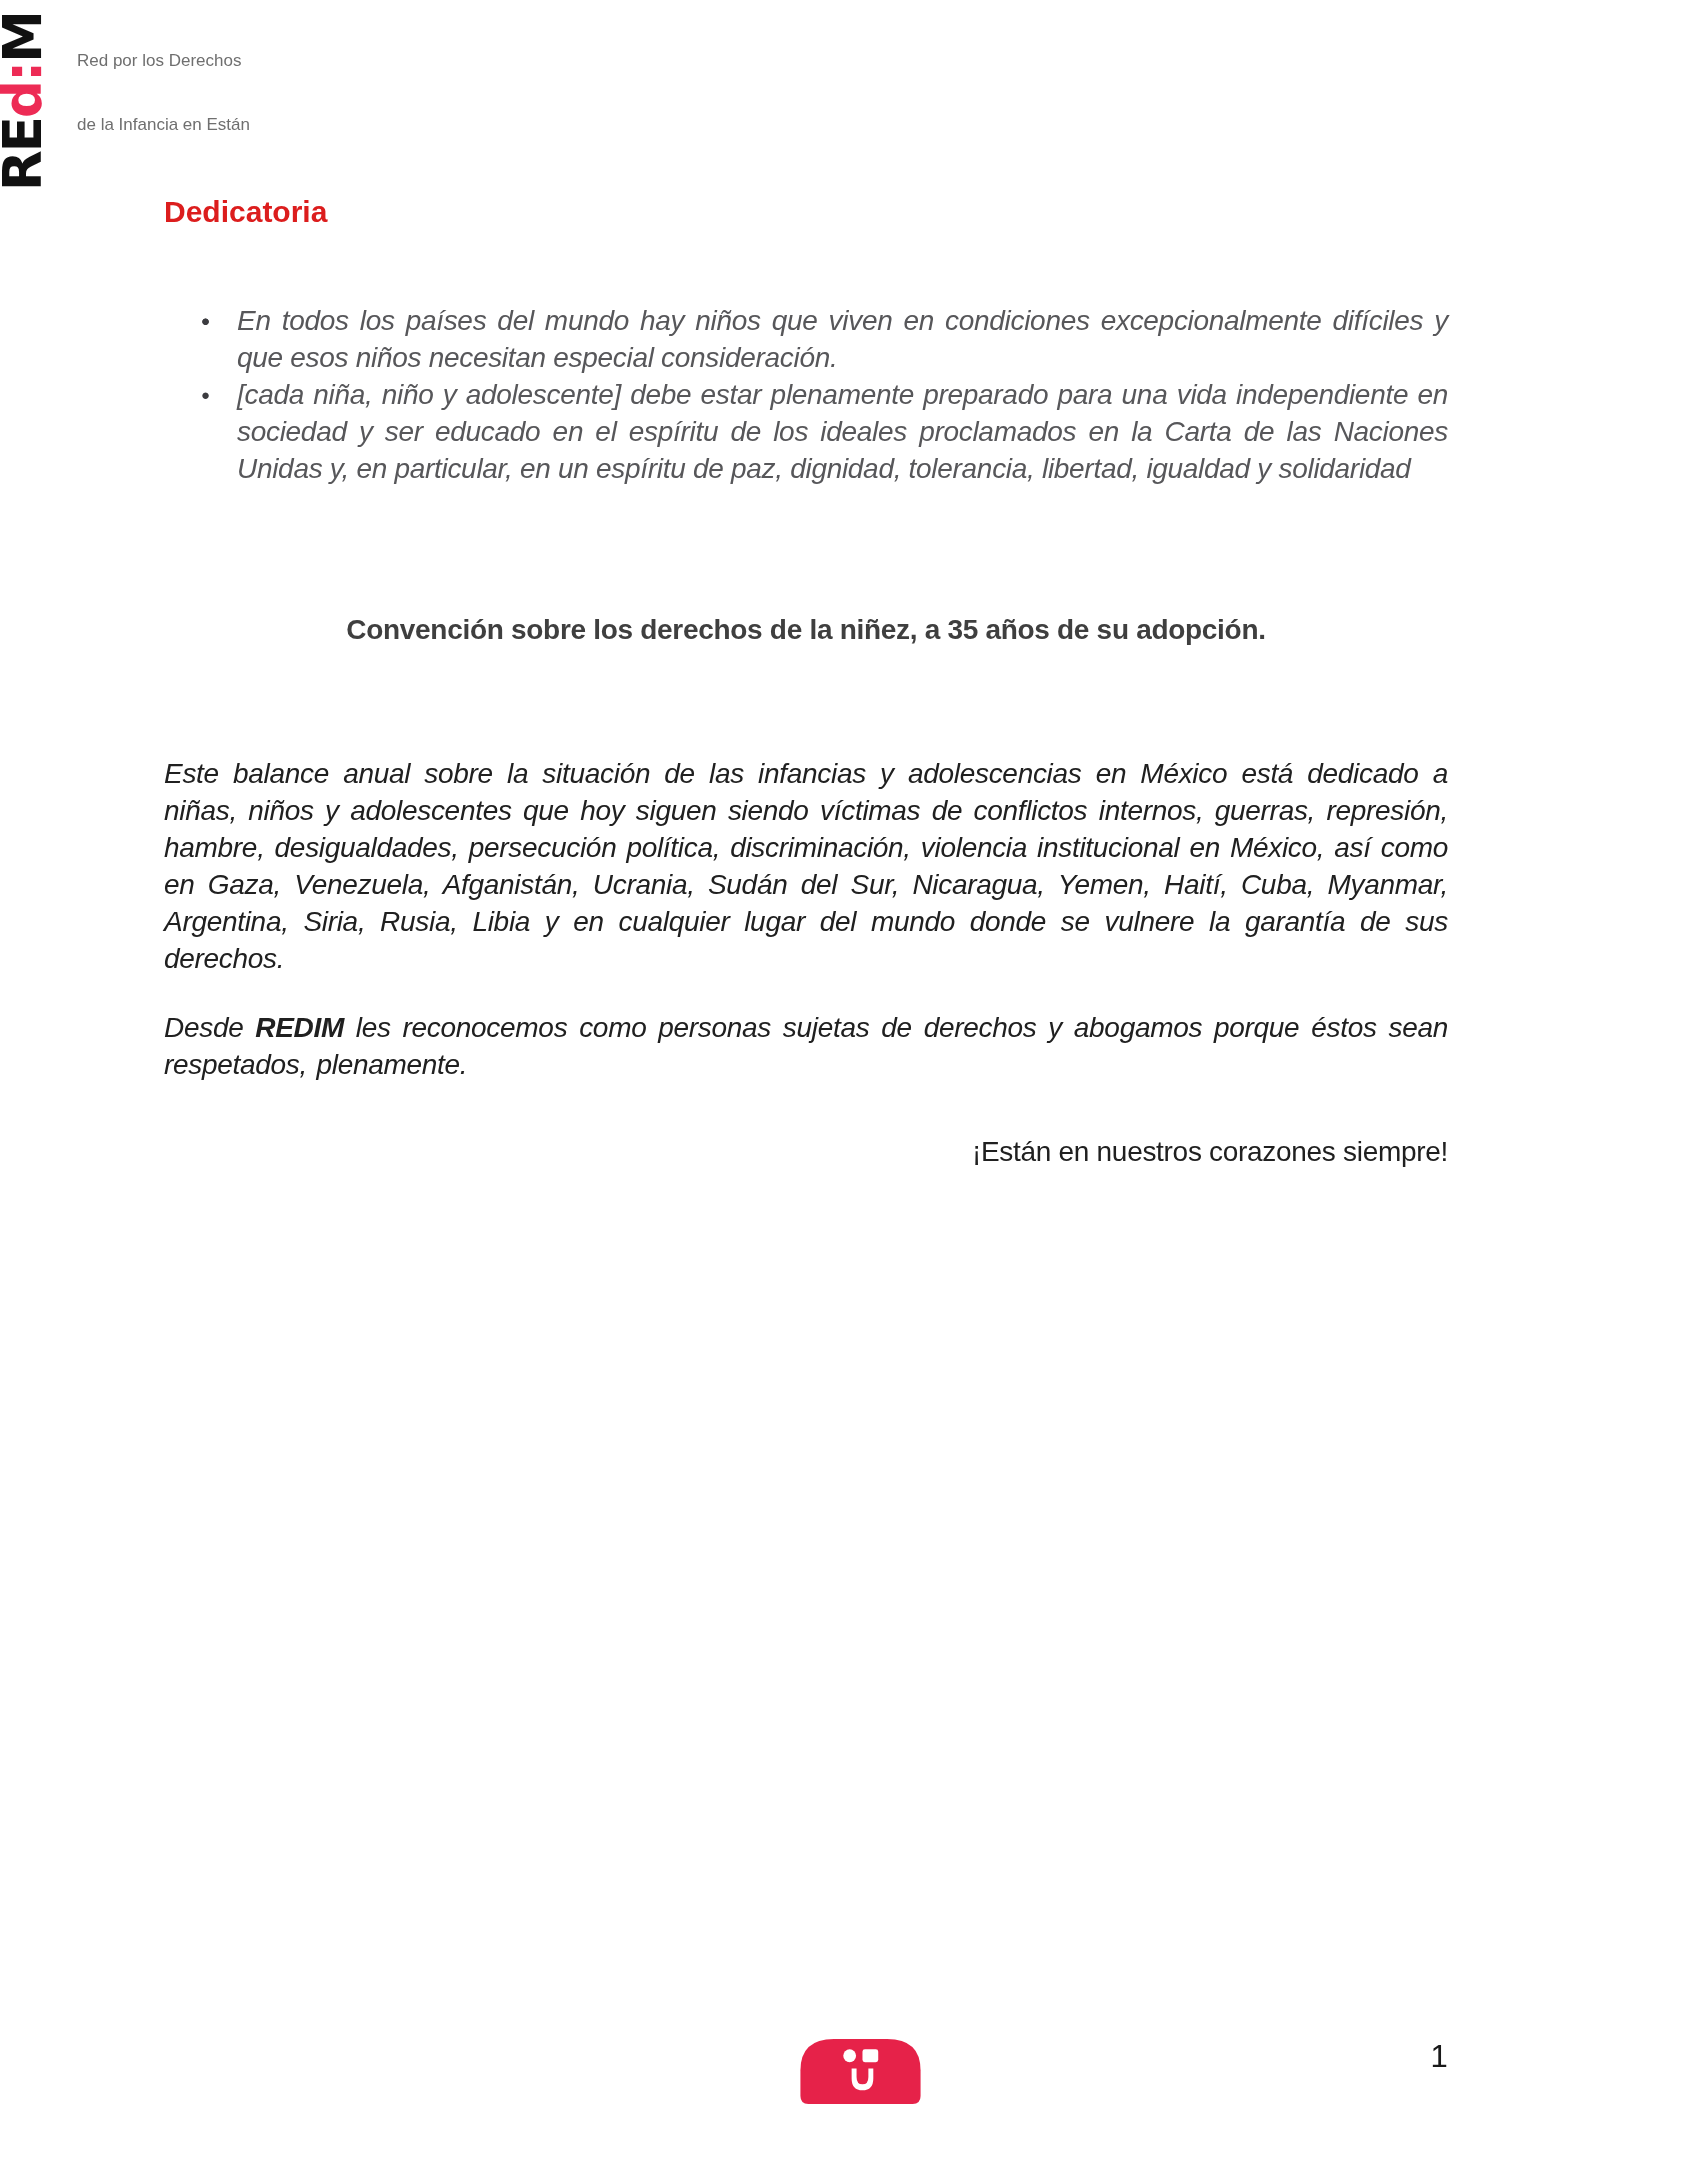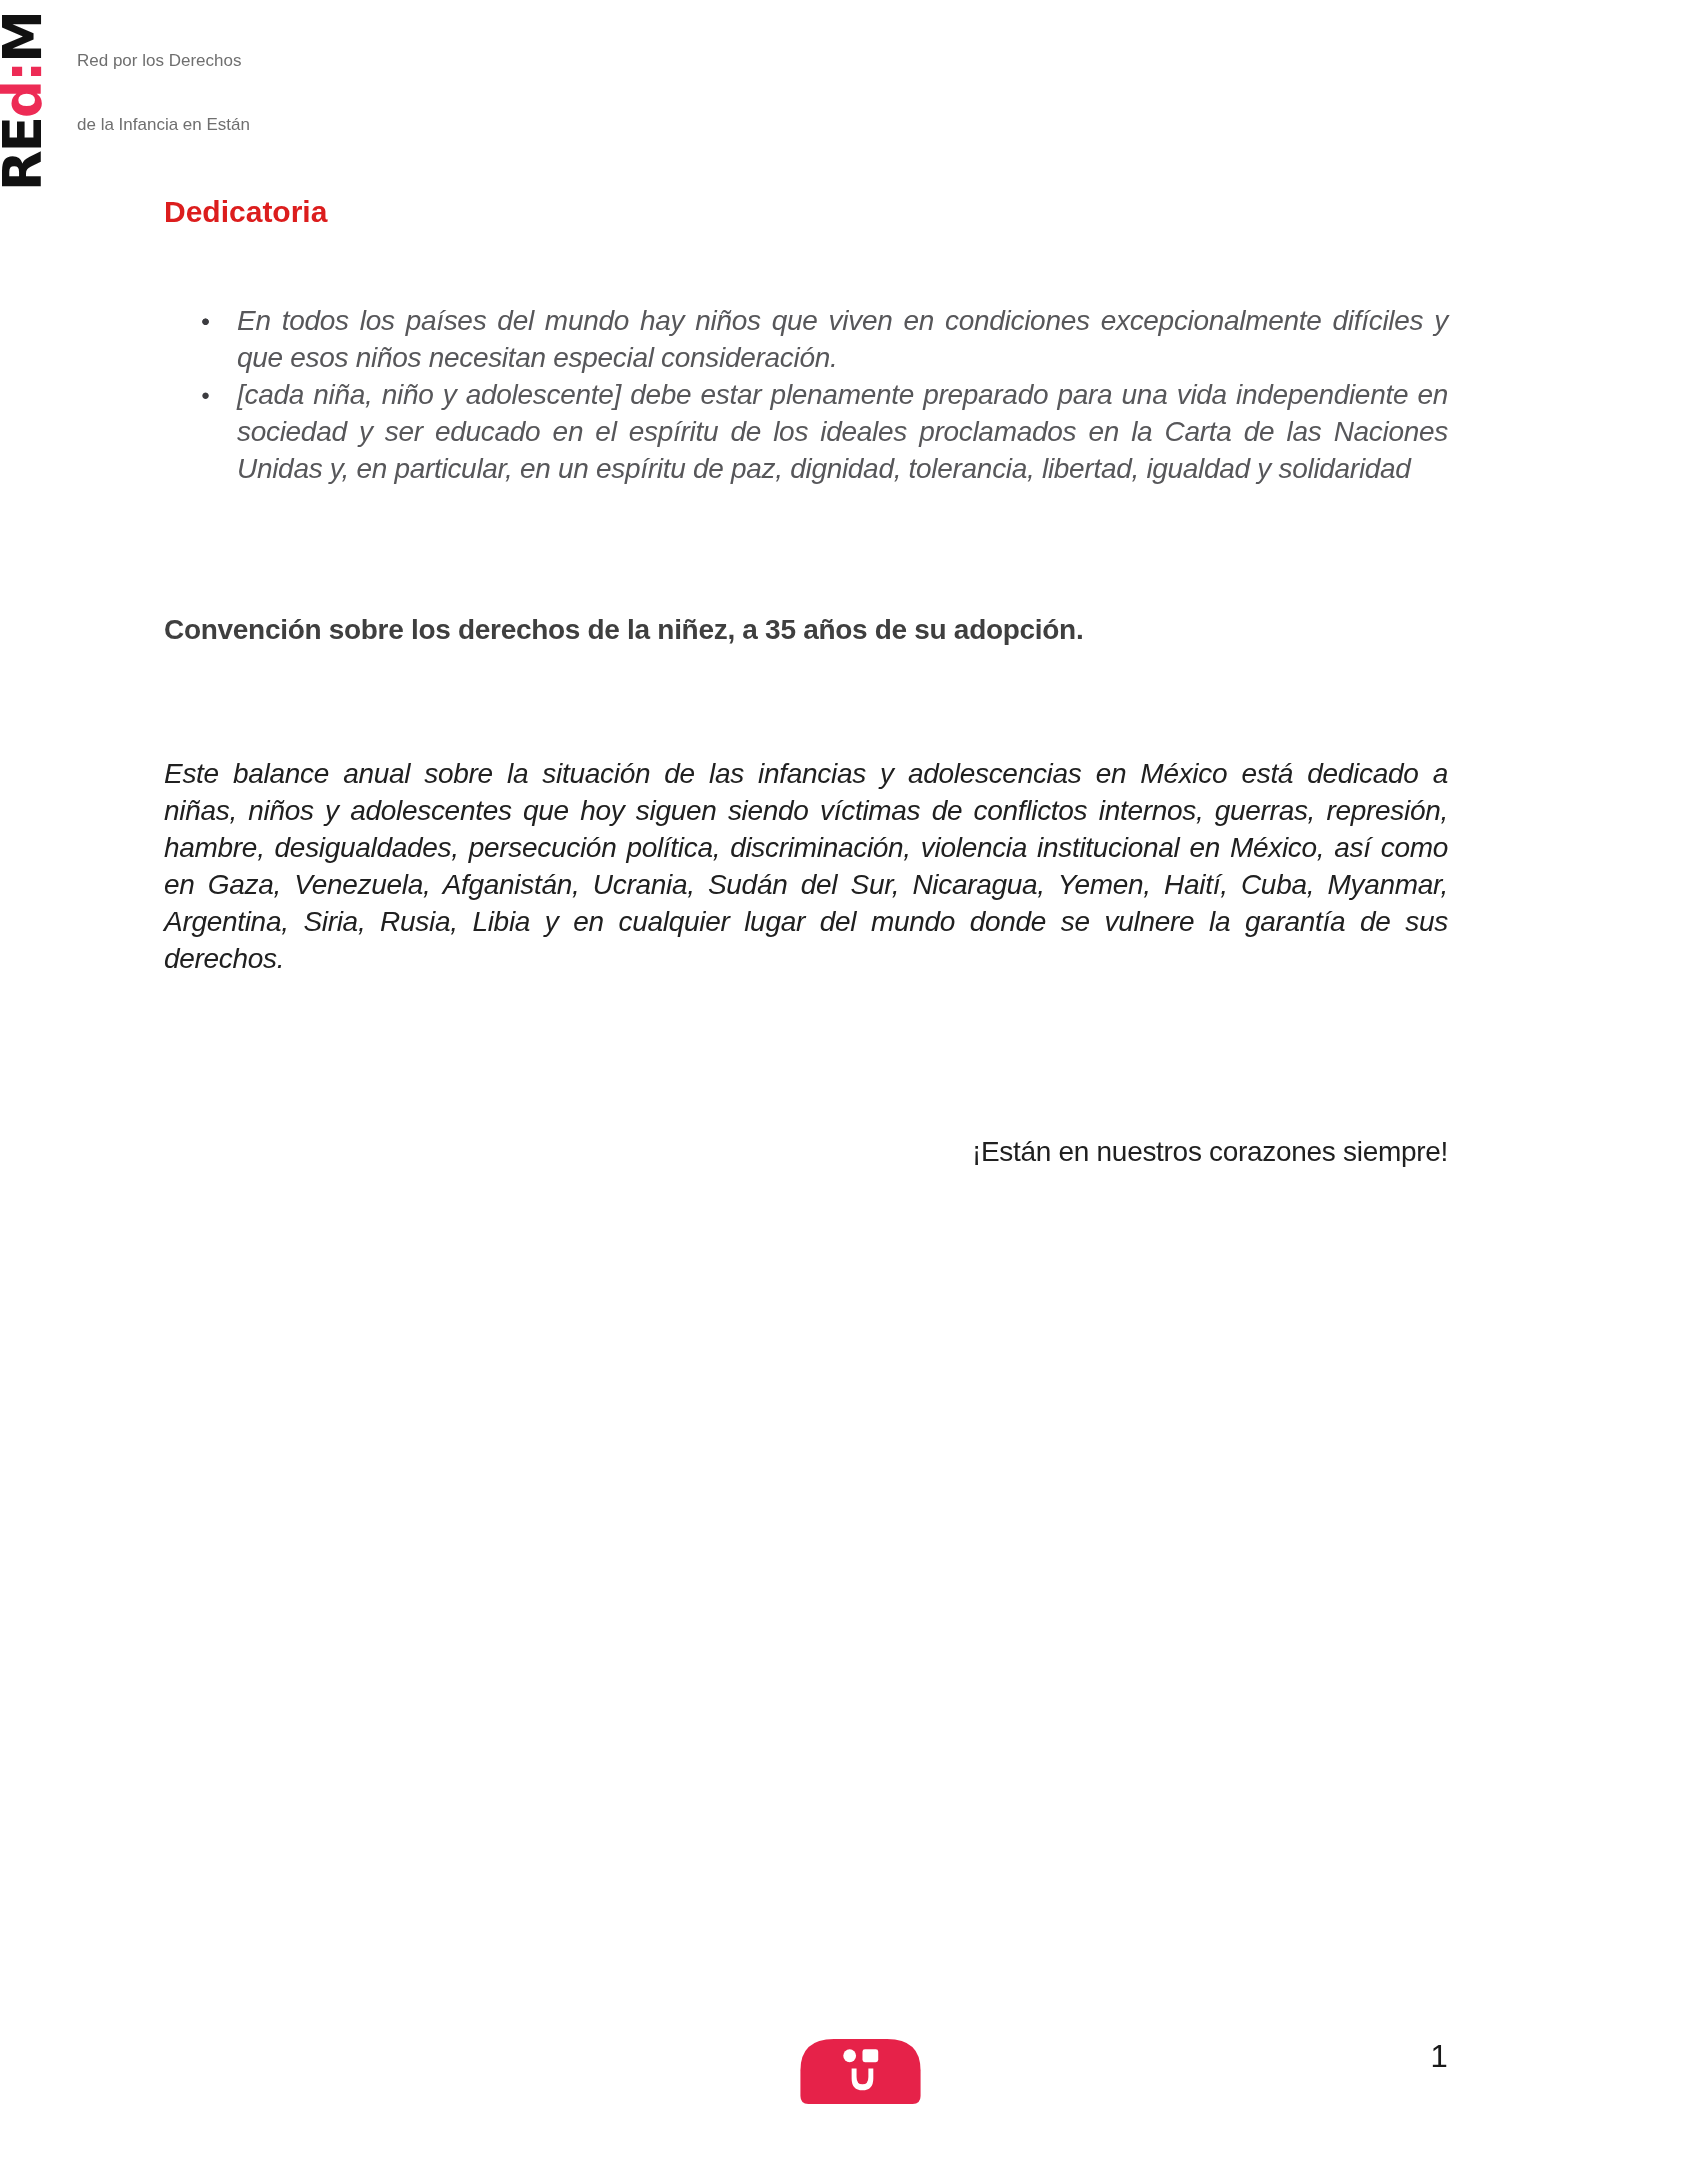--- a/index.html
+++ b/index.html
@@ -75,21 +75,21 @@
     font-size: 15px;
     font-style: normal;
     color: #3C3C40;
   }
 
   .attribution {
     position: absolute;
     left: 164px;
     top: 614px;
     width: 1284px;
-    text-align: left;
+    text-align: center;
     font-weight: bold;
     font-size: 28px;
     letter-spacing: -0.3px;
     color: #3F3F3F;
   }
 
   .body-para {
     position: absolute;
     left: 164px;
     width: 1284px;
@@ -161,20 +161,21 @@
     <li>
       <span class="dot">●</span>
       <span>[cada niña, niño y adolescente] debe estar plenamente preparado para una vida independiente en sociedad y ser educado en el espíritu de los ideales proclamados en la Carta de las Naciones Unidas y, en particular, en un espíritu de paz, dignidad, tolerancia, libertad, igualdad y solidaridad</span>
     </li>
   </ul>
 
   <div class="attribution">Convención sobre los derechos de la niñez, a 35 años de su adopción.</div>
 
   <p class="body-para para-1">Este balance anual sobre la situación de las infancias y adolescencias en México está dedicado a niñas, niños y adolescentes que hoy siguen siendo víctimas de conflictos internos, guerras, represión, hambre, desigualdades, persecución política, discriminación, violencia institucional en México, así como en Gaza, Venezuela, Afganistán, Ucrania, Sudán del Sur, Nicaragua, Yemen, Haití, Cuba, Myanmar, Argentina, Siria, Rusia, Libia y en cualquier lugar del mundo donde se vulnere la garantía de sus derechos.</p>
 
+  <p class="body-para para-2"><span>Desde </span><span class="brand">REDIM</span><span> les reconocemos como personas sujetas de derechos y abogamos porque éstos sean respetados, plenamente.</span></p>
 
   <div class="closing-line">¡Están en nuestros corazones siempre!</div>
 
   <svg class="footer-badge" viewBox="0 0 122 66" aria-hidden="true">
     <path d="M8,66 Q0,66 0,58 L0,32 Q0,0 34,0 L88,0 Q122,0 122,32 L122,58 Q122,66 114,66 Z" fill="#E62249"></path>
     <circle cx="50" cy="17" r="6.5" fill="#ffffff"></circle>
     <rect x="63" y="10.5" width="16" height="13" rx="2.5" fill="#ffffff"></rect>
     <path fill-rule="evenodd" fill="#ffffff" d="M52,30 L74,30 L74,40 Q74,52 63,52 Q52,52 52,40 Z  M57,30 L69,30 L69,38.5 Q69,46 63,46 Q57,46 57,38.5 Z"></path>
   </svg>
 

